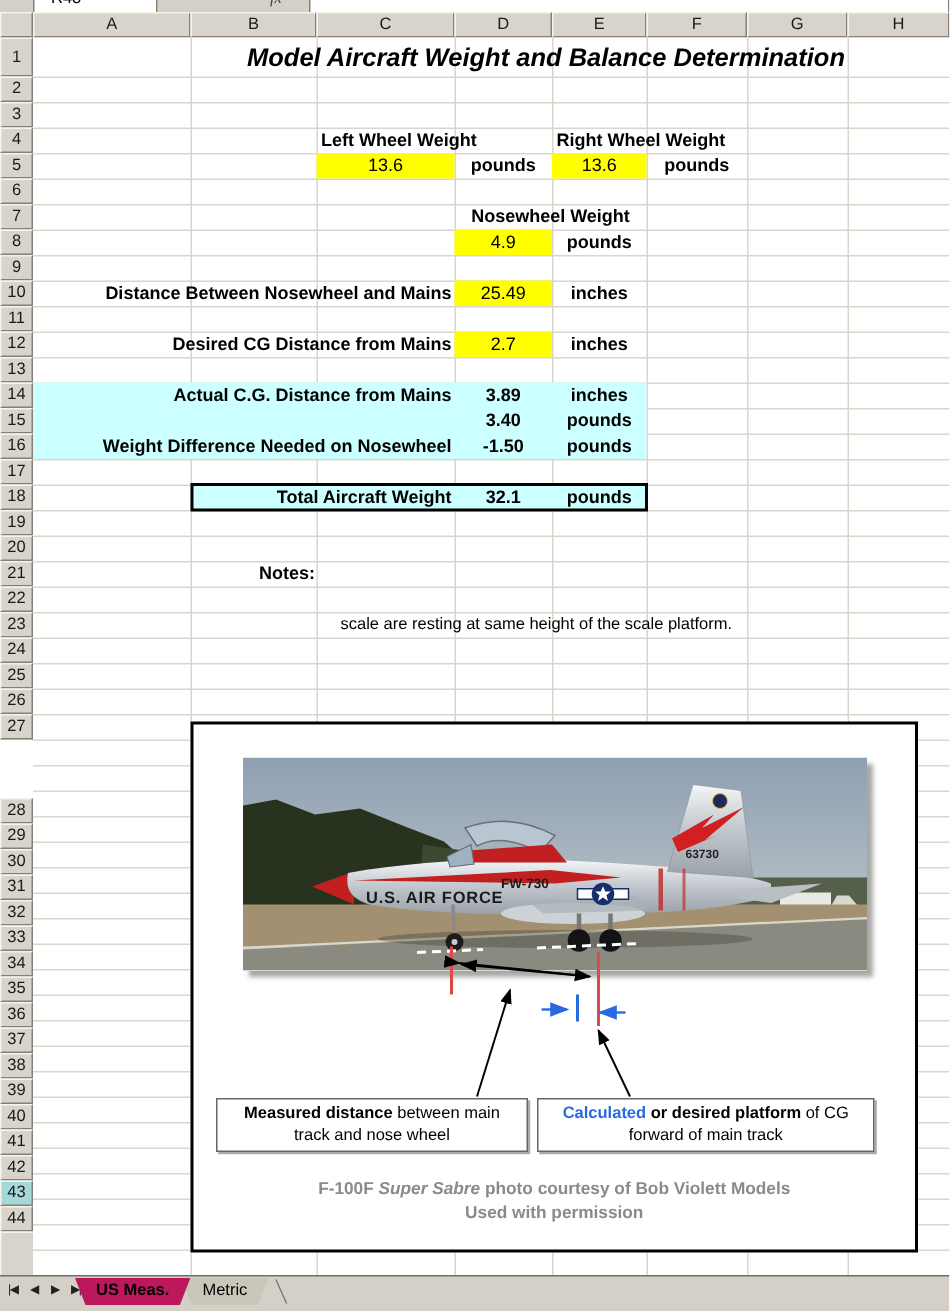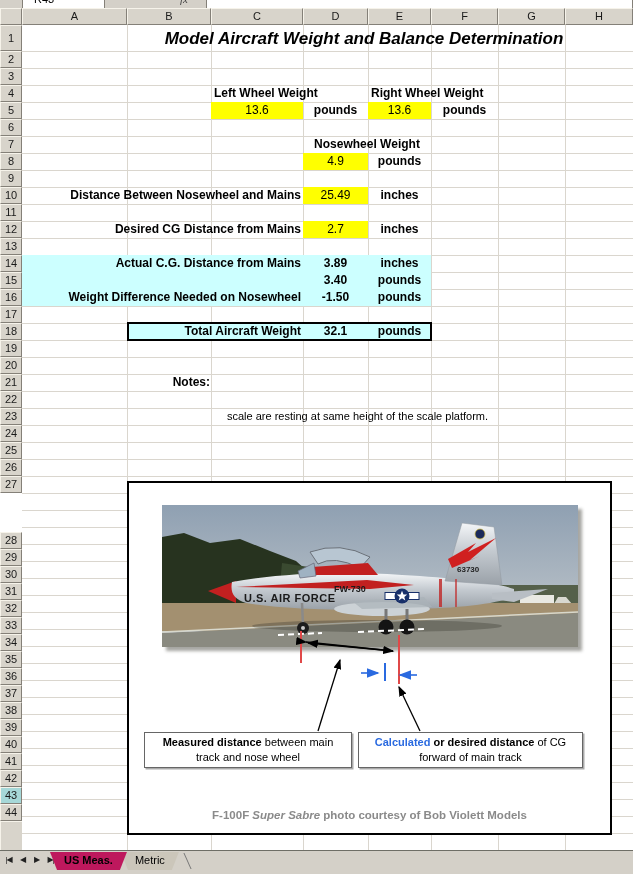--- a/index.html
+++ b/index.html
@@ -53,21 +53,21 @@
   .photo{position:absolute;left:33px;top:22px;width:416px;height:142px;
          box-shadow:4px 4px 3px rgba(60,60,50,.45);}
   .overlay{position:absolute;left:0;top:0;width:481px;height:350px;pointer-events:none;}
   .callout{position:absolute;top:249px;height:32px;background:#fff;border:1px solid #666;
            box-shadow:1.5px 1.5px 0 #aaa;text-align:center;font-size:11px;line-height:15px;
            padding-top:2px;box-sizing:content-box;color:#000;}
   .co-left{left:15px;width:206px;}
   .co-right{left:229px;width:223px;}
   .blue{color:#2a6ae0;font-weight:bold;}
   .credit{position:absolute;left:0;right:0;text-align:center;color:#8a8a8a;
-          font-weight:bold;font-size:11.5px;margin-top:22px;}
+          font-weight:bold;font-size:11.5px;}
 
   
   .tabbar{position:absolute;left:0;top:850px;width:633px;height:24px;background:#d4d0c8;
           border-top:1px solid #6e6e66;box-sizing:border-box;}
   .navbtns{position:absolute;left:2px;top:2px;display:flex;gap:1px;}
   .navbtn{width:13px;height:14px;font-size:8px;line-height:14px;text-align:center;color:#222;
           letter-spacing:-1px;}
   .tabs{position:absolute;left:56px;top:1px;display:flex;}
   .tab{height:18px;line-height:16px;padding:0 14px;font-size:11px;color:#000;
        clip-path:polygon(0 0,100% 0,calc(100% - 7px) 100%,7px 100%);background:#cbc6ba;}
@@ -331,27 +331,28 @@
         <line x1="288" y1="192" x2="271" y2="192" stroke="#2a6ae0" stroke-width="1.6" marker-end="url(#ab)"></line>
         <line x1="189" y1="248" x2="211" y2="177" stroke="#000" stroke-width="1.3" marker-end="url(#ak)"></line>
         <line x1="291" y1="248" x2="270" y2="204" stroke="#000" stroke-width="1.3" marker-end="url(#ak)"></line>
       </svg>
 
       <div class="callout co-left">
         <span class="b">Measured distance</span><span> between main</span><br>
         <span>track and nose wheel</span>
       </div>
       <div class="callout co-right">
-        <span class="blue">Calculated</span><span class="b"> or desired distance</span><span> of CG</span><br>
+        <span class="blue">Calculated</span><span class="b"> or desired platform</span><span> of CG</span><br>
         <span>forward of main track</span>
       </div>
 
       <div class="credit" style="top:304px">
         <span>F-100F </span><span style="font-style:italic">Super Sabre</span><span> photo courtesy of Bob Violett Models</span>
       </div>
+      <div class="credit" style="top:320px">Used with permission</div>
     </div>
   </div>
 
   <div class="tabbar">
     <div class="navbtns" id="navbtns">
         <div class="navbtn">|◀</div>
         <div class="navbtn">◀</div>
         <div class="navbtn">▶</div>
         <div class="navbtn">▶|</div>
       </div>

